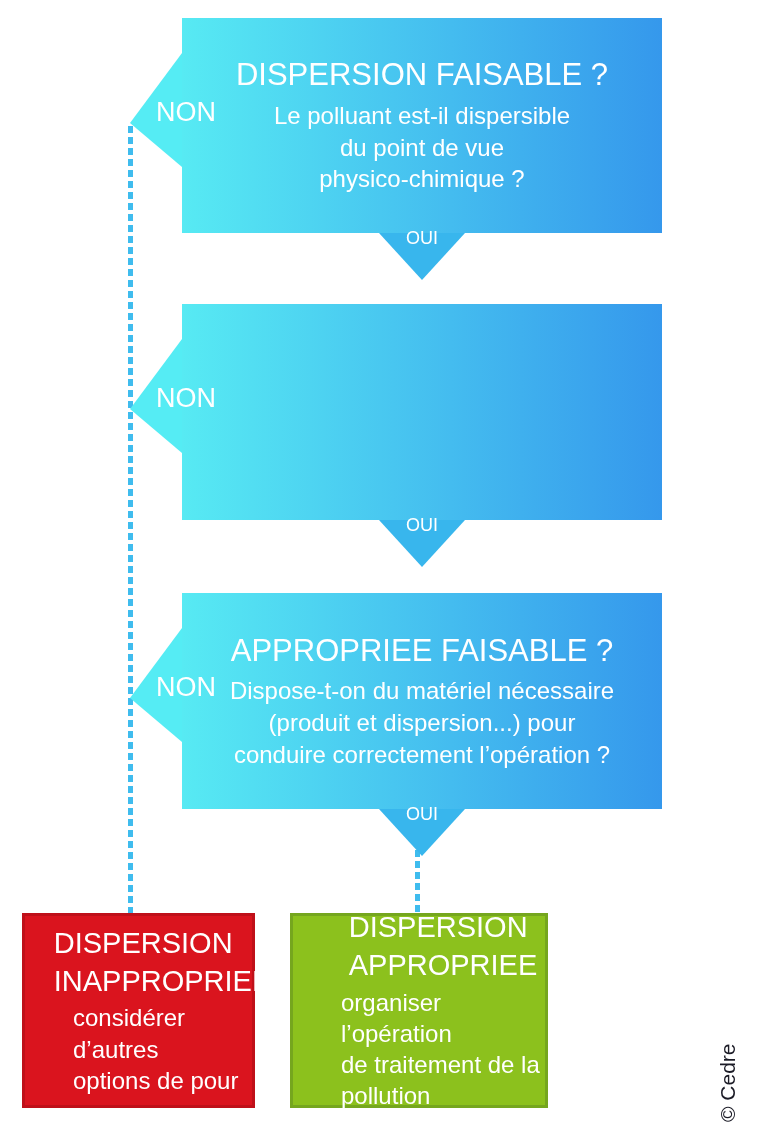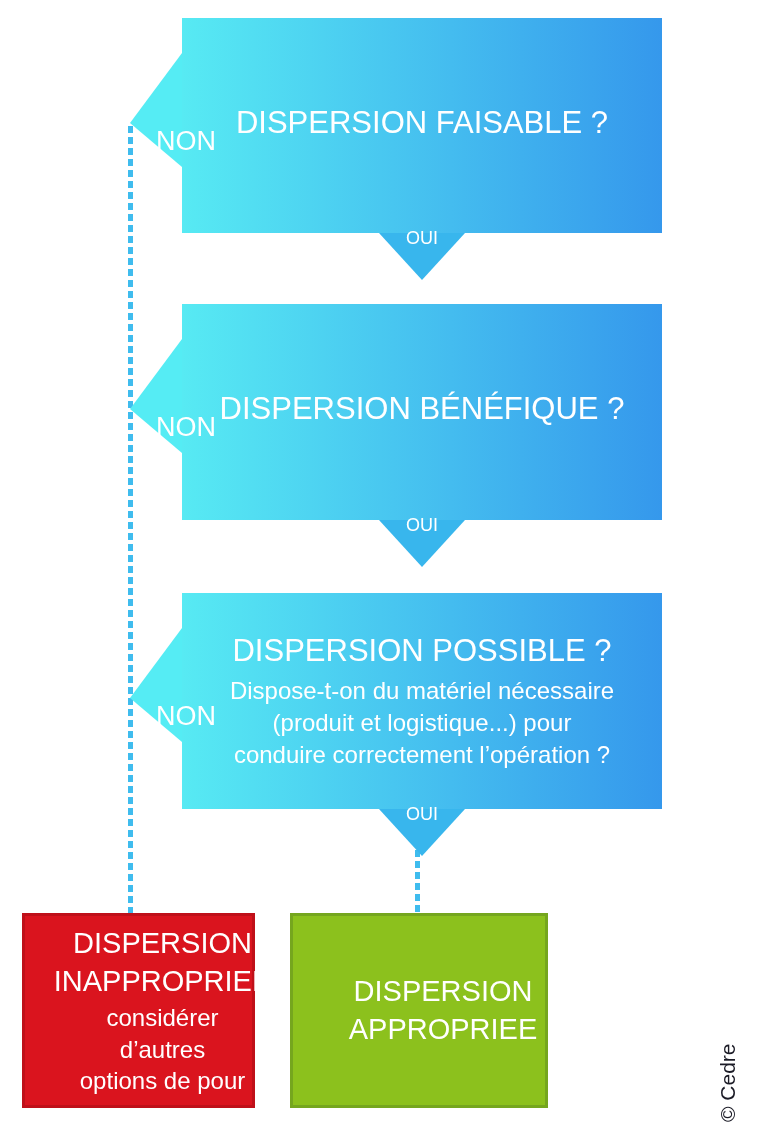--- a/index.html
+++ b/index.html
@@ -62,21 +62,21 @@
     left: -52px;
     top: 35px;
     width: 0; height: 0;
     border-top: 70px solid transparent;
     border-bottom: 44px solid transparent;
     border-right: 52px solid var(--non-triangle);
   }
   .non-label {
     position: absolute;
     left: -55px;
-    top: 108px;
+    top: 79px;
     width: 118px;
     text-align: center;
     font-size: 27px;
     color: #ffffff;
   }
 
   
   .oui-tail {
     position: absolute;
     bottom: -47px;
@@ -100,21 +100,20 @@
   
   .outcome {
     position: absolute;
     top: 913px;
     height: 195px;
     color: #ffffff;
     display: flex;
     flex-direction: column;
     align-items: center;
     justify-content: center;
-    text-align: center;
     z-index: 1;
     padding-left: 48px;
   }
   .outcome-neg {
     left: 22px;
     width: 233px;
     background: var(--inappropriate-fill);
     border: 3px solid var(--inappropriate-border);
   }
   .outcome-pos {
@@ -152,50 +151,55 @@
 
 <div class="canvas">
 
   <div class="dash-line dash-left"></div>
   <div class="dash-line dash-mid"></div>
 
   <div class="qbox qbox-1">
     <div class="non-tri"></div>
     <div class="non-label">NON</div>
     <div class="qtitle">DISPERSION FAISABLE ?</div>
+    <div class="qbody">Le polluant est-il dispersible
+du point de vue
+physico-chimique ?</div>
     <div class="oui-tail"></div>
     <div class="oui-label">OUI</div>
   </div>
 
   <div class="qbox qbox-2">
     <div class="non-tri"></div>
     <div class="non-label">NON</div>
-    <div class="qtitle">DISPERSION BÉNÉFIQUE ?</div>
     <div class="oui-tail"></div>
     <div class="oui-label">OUI</div>
   </div>
 
   <div class="qbox qbox-3">
     <div class="non-tri"></div>
     <div class="non-label">NON</div>
-    <div class="qtitle">DISPERSION POSSIBLE ?</div>
+    <div class="qtitle">APPROPRIEE FAISABLE ?</div>
     <div class="qbody">Dispose-t-on du matériel nécessaire
-(produit et logistique...) pour
+(produit et dispersion...) pour
 conduire correctement l’opération ?</div>
     <div class="oui-tail"></div>
     <div class="oui-label">OUI</div>
   </div>
 
   <div class="outcome outcome-neg">
     <div class="otitle">DISPERSION
 INAPPROPRIEE</div>
     <div class="obody">considérer d’autres
 options de pour</div>
   </div>
 
   <div class="outcome outcome-pos">
     <div class="otitle">DISPERSION
 APPROPRIEE</div>
+    <div class="obody">organiser l’opération
+de traitement de la
+pollution</div>
   </div>
 
   <div class="credit">© Cedre</div>
 
 </div>
 
 </body></html>

